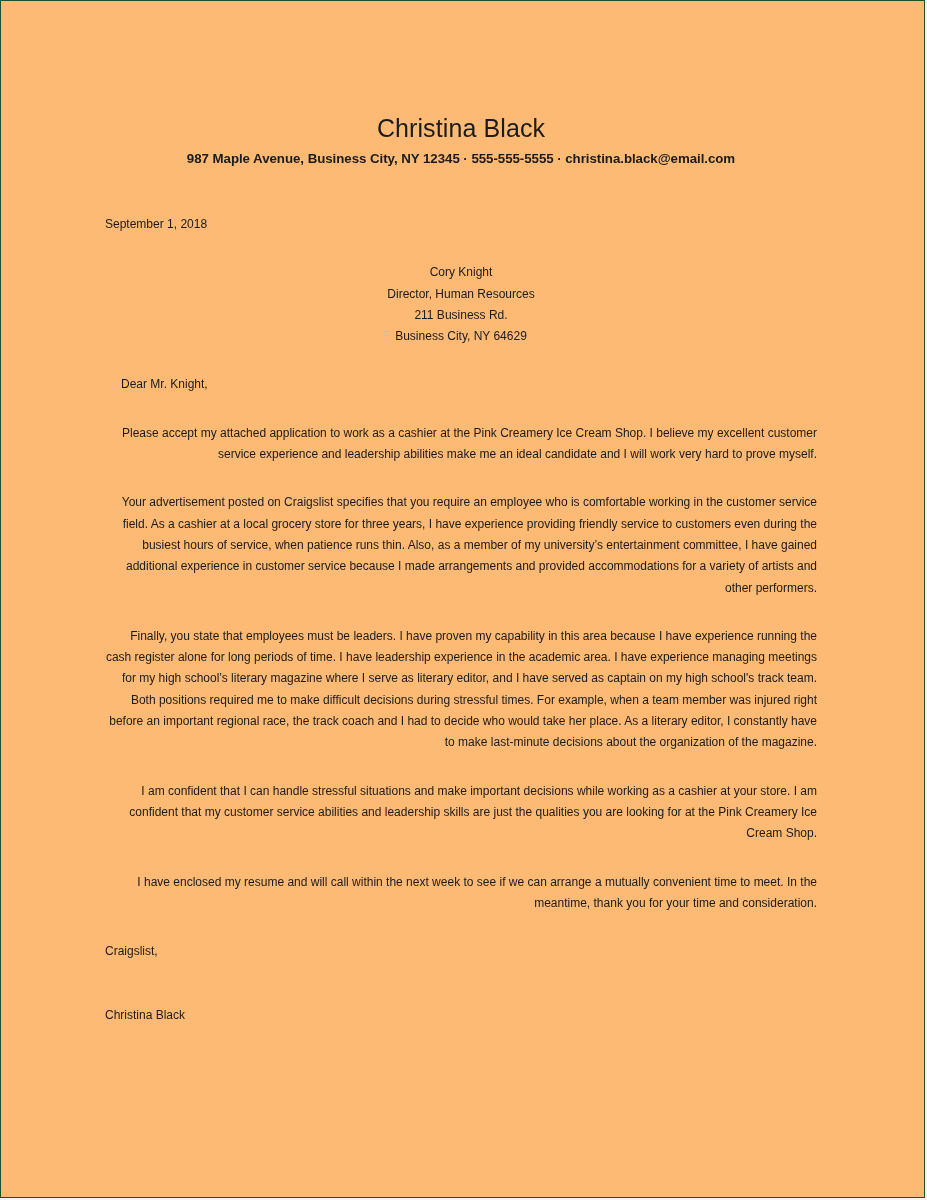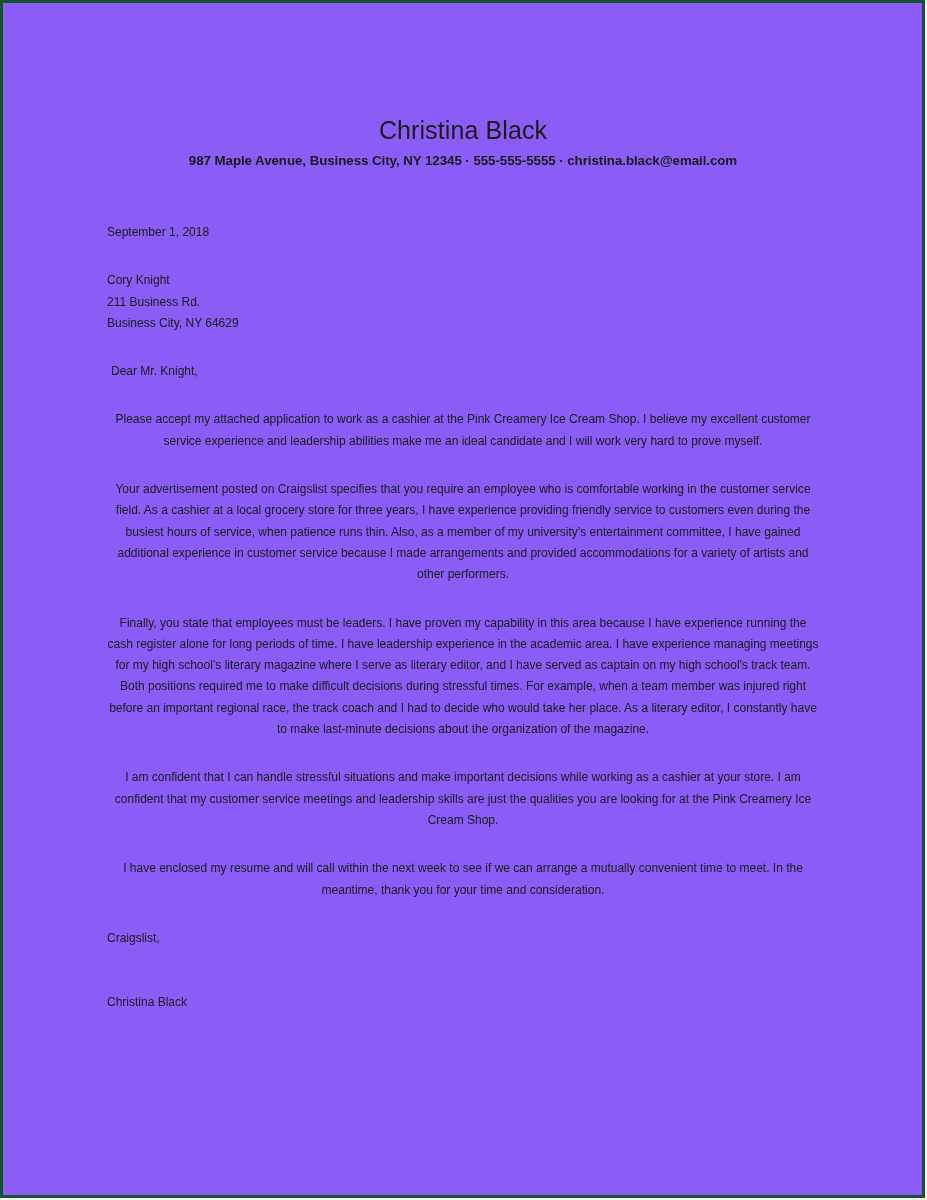--- a/index.html
+++ b/index.html
@@ -13,22 +13,22 @@
     font-family: "Liberation Sans", sans-serif;
     color: #1b1b1b;
     overflow: hidden;
   }
 
   .page {
     position: relative;
     width: 925px;
     height: 1198px;
     box-sizing: border-box;
-    border: 3px solid #14532d;
-    background: #8b5cf6;
+    border: 1px solid #14532d;
+    background: #fdba74;
     text-decoration: underline;
   }
 
   .letter {
     position: absolute;
     left: 104px;
     top: 0;
     width: 712px;
   }
 
@@ -42,47 +42,48 @@
     font-weight: 400;
     letter-spacing: 0.1px;
     line-height: 30px;
     color: #1b1b1b;
     margin: 0;
   }
   .sender-contact {
     font-size: 13.3px;
     font-weight: bold;
     line-height: 19px;
-    margin: 6px 0 6px 0;
+    margin: 6px 0 0 0;
     color: #1b1b1b;
     letter-spacing: -0.05px;
   }
 
   
   .body-block {
     padding-top: 46px;
     font-size: 12px;
     line-height: 21.3px;
     color: #1b1b1b;
   }
   .date-line {
     margin: 0;
   }
   .recipient {
     margin: 27px 0 0 0;
+    text-align: center;
   }
   .recipient .addr-line {
     margin: 0;
   }
   .salutation {
-    margin: 27px 0 0 4px;
+    margin: 27px 0 0 16px;
   }
   p.para {
     margin: 27px 0 0 0;
-    text-align: center;
+    text-align: right;
   }
   .closing {
     margin: 27px 0 0 0;
   }
   .signature-name {
     margin: 43px 0 0 0;
   }
 </style>
 </head>
 <body>
@@ -94,30 +95,31 @@
       <h1 class="sender-name">Christina Black</h1>
       <div class="sender-contact">987 Maple Avenue, Business City, NY 12345 · 555-555-5555 · christina.black@email.com</div>
     </header>
 
     <section class="body-block">
 
       <div class="date-line">September 1, 2018</div>
 
       <div class="recipient">
         <div class="addr-line">Cory Knight</div>
+        <div class="addr-line">Director, Human Resources</div>
         <div class="addr-line">211 Business Rd.</div>
         <div class="addr-line">Business City, NY 64629</div>
       </div>
 
       <div class="salutation">Dear Mr. Knight,</div>
 
       <p class="para">Please accept my attached application to work as a cashier at the Pink Creamery Ice Cream Shop. I believe my excellent customer service experience and leadership abilities make me an ideal candidate and I will work very hard to prove myself.</p>
       <p class="para">Your advertisement posted on Craigslist specifies that you require an employee who is comfortable working in the customer service field. As a cashier at a local grocery store for three years, I have experience providing friendly service to customers even during the busiest hours of service, when patience runs thin. Also, as a member of my university’s entertainment committee, I have gained additional experience in customer service because I made arrangements and provided accommodations for a variety of artists and other performers.</p>
       <p class="para">Finally, you state that employees must be leaders. I have proven my capability in this area because I have experience running the cash register alone for long periods of time. I have leadership experience in the academic area. I have experience managing meetings for my high school’s literary magazine where I serve as literary editor, and I have served as captain on my high school's track team. Both positions required me to make difficult decisions during stressful times. For example, when a team member was injured right before an important regional race, the track coach and I had to decide who would take her place. As a literary editor, I constantly have to make last-minute decisions about the organization of the magazine.</p>
-      <p class="para">I am confident that I can handle stressful situations and make important decisions while working as a cashier at your store. I am confident that my customer service meetings and leadership skills are just the qualities you are looking for at the Pink Creamery Ice Cream Shop.</p>
+      <p class="para">I am confident that I can handle stressful situations and make important decisions while working as a cashier at your store. I am confident that my customer service abilities and leadership skills are just the qualities you are looking for at the Pink Creamery Ice Cream Shop.</p>
       <p class="para">I have enclosed my resume and will call within the next week to see if we can arrange a mutually convenient time to meet. In the meantime, thank you for your time and consideration.</p>
 
       <div class="closing">Craigslist,</div>
 
       <div class="signature-name">Christina Black</div>
 
     </section>
   </div>
 </div>
 

